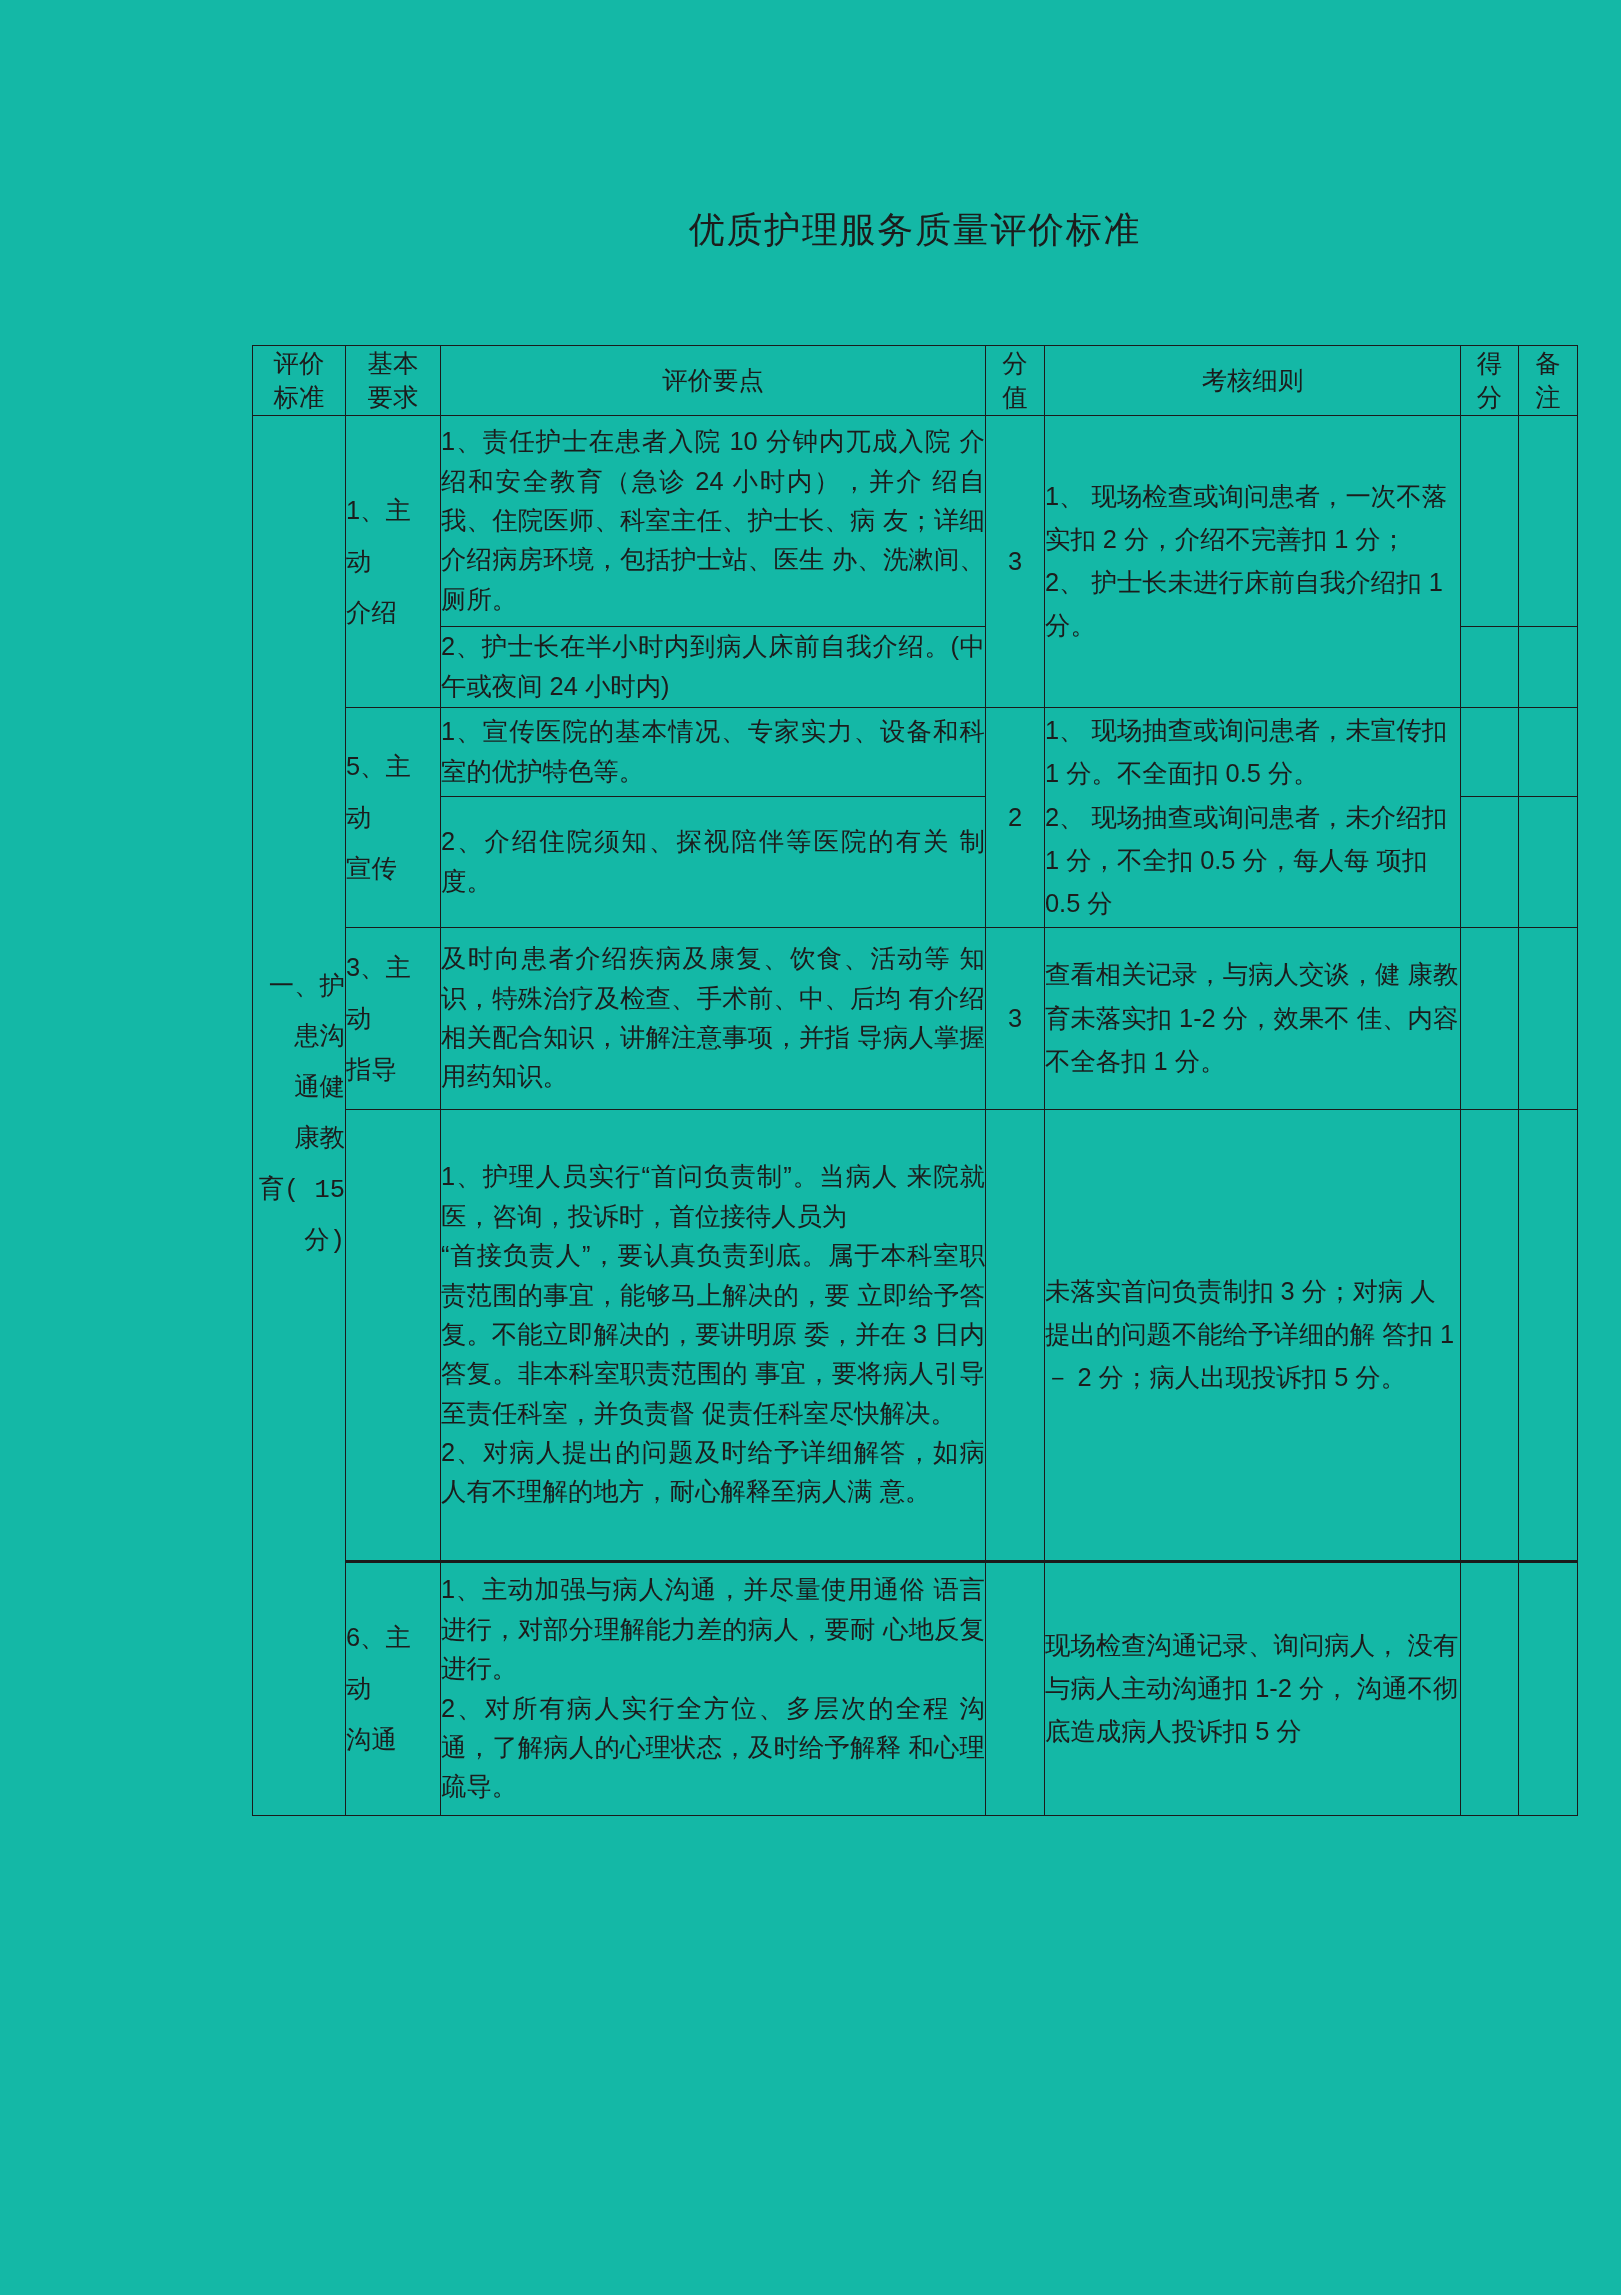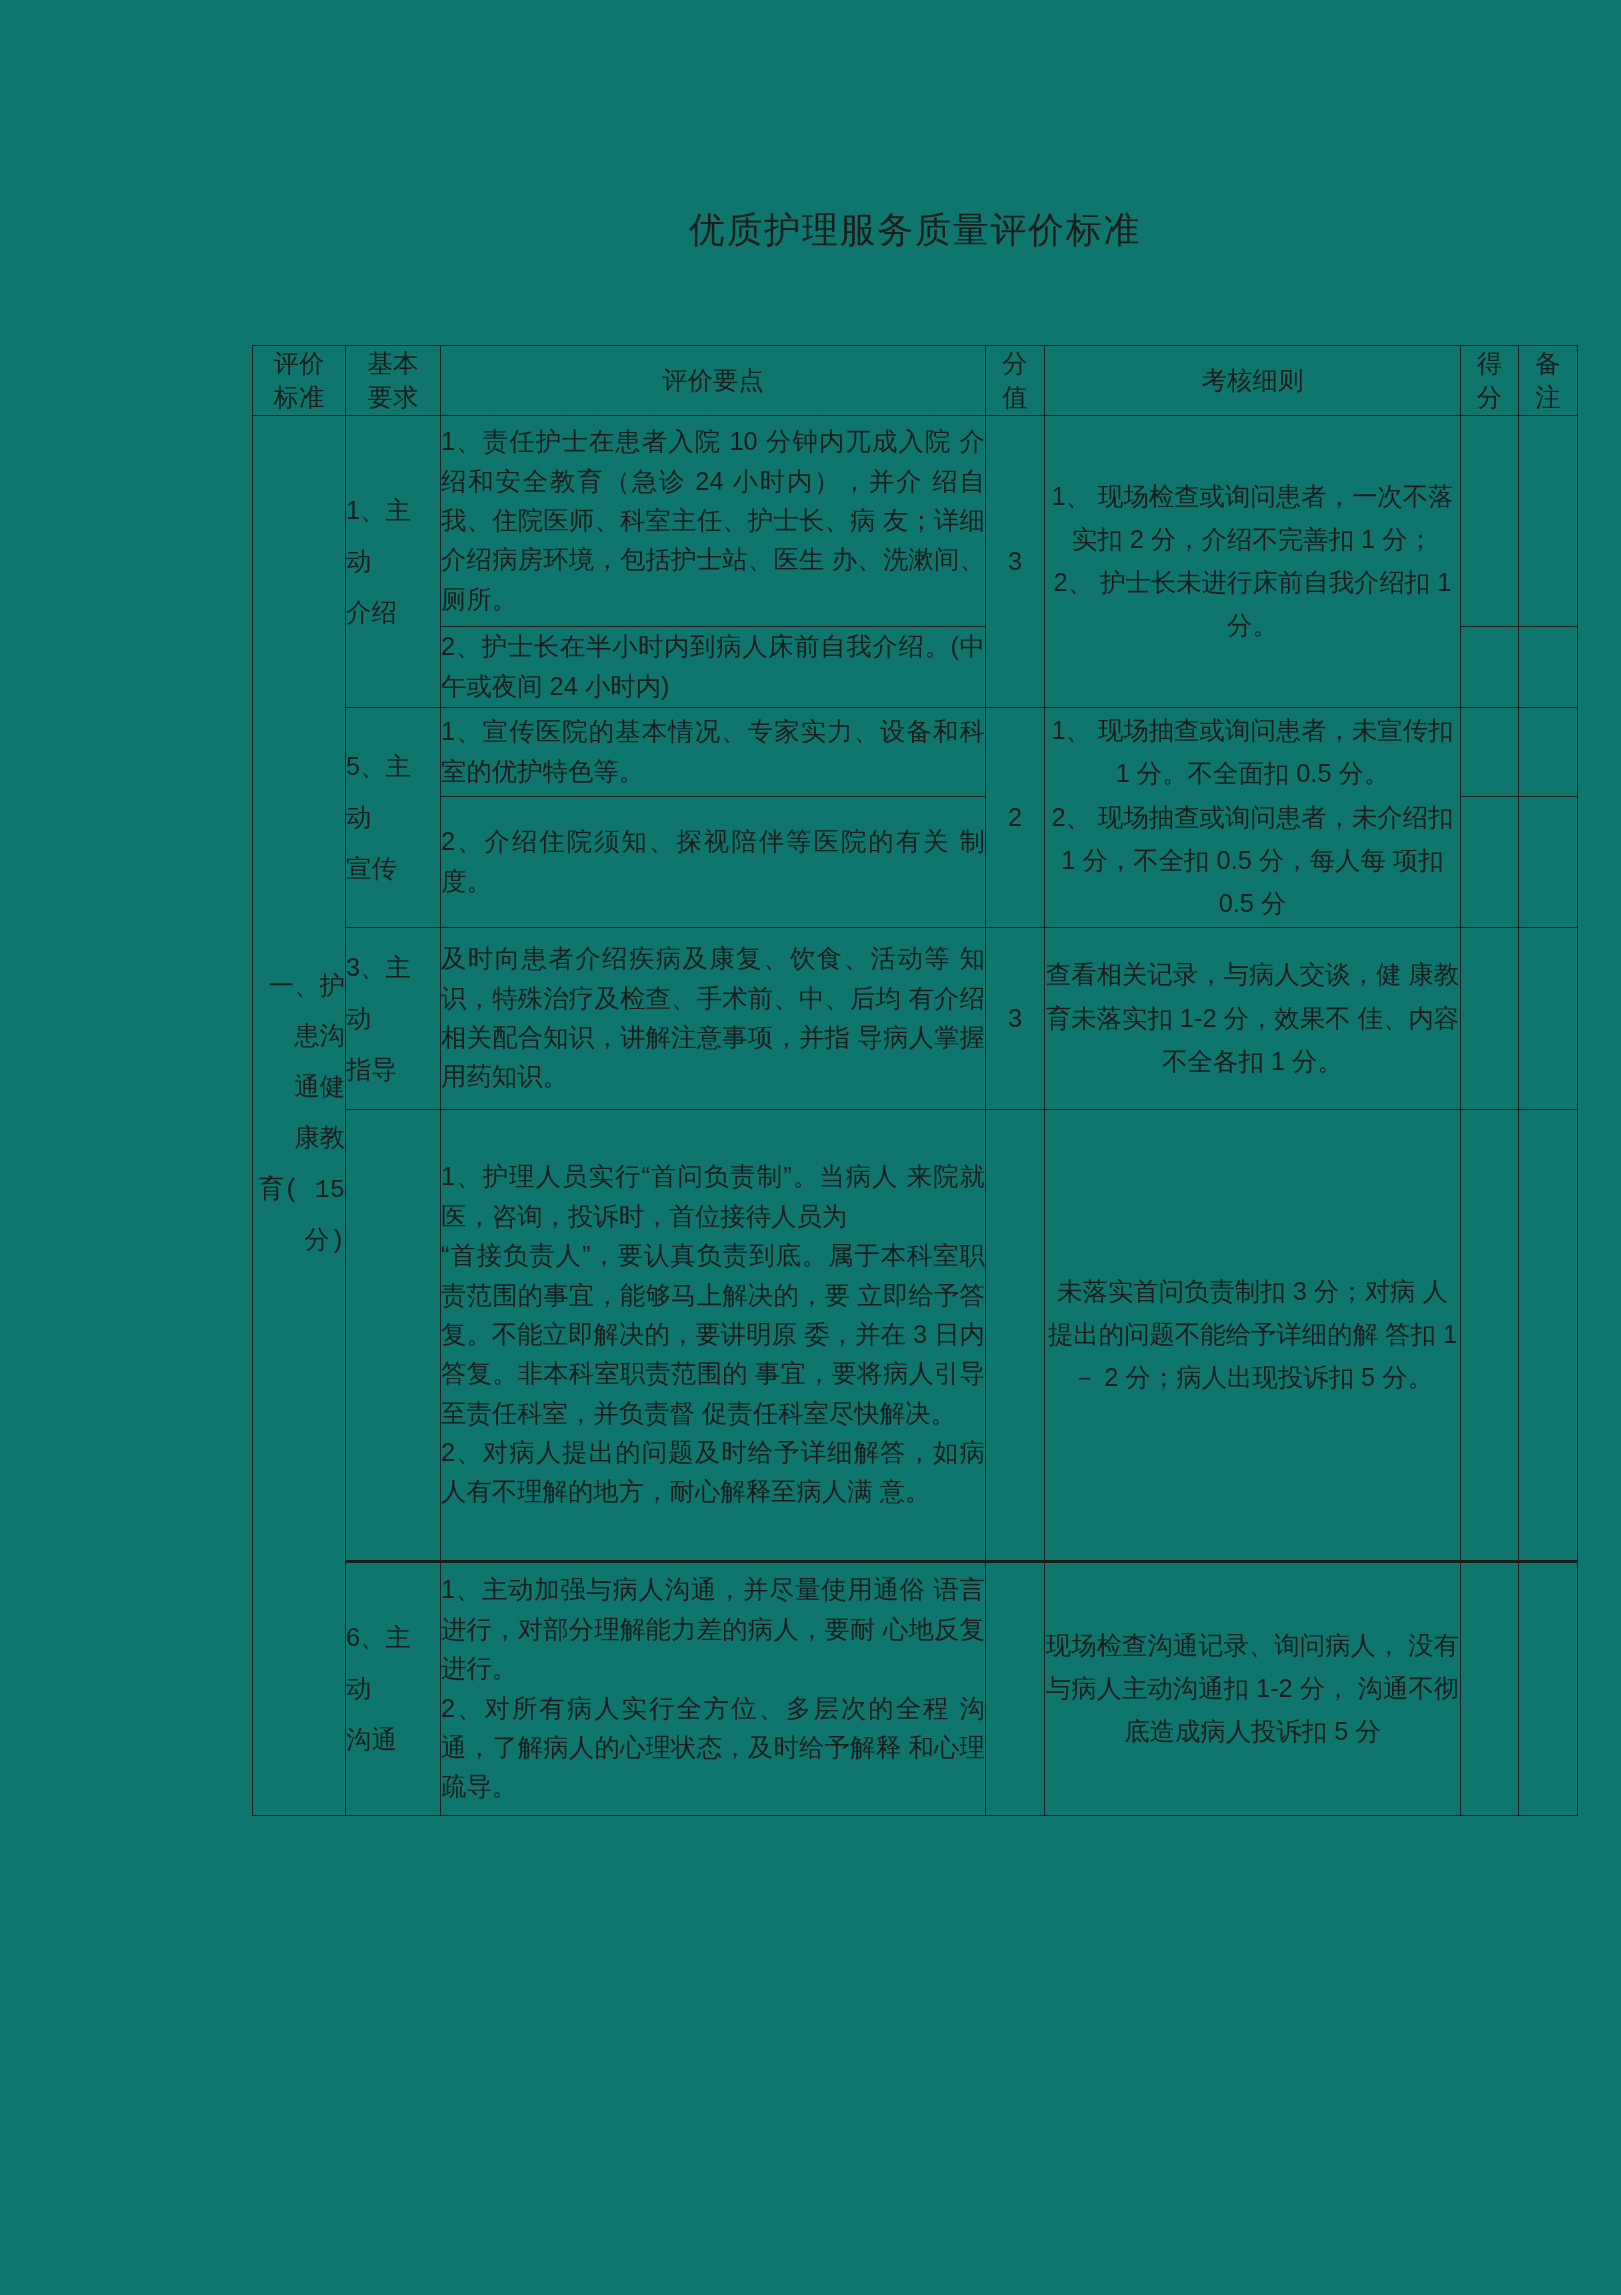--- a/index.html
+++ b/index.html
@@ -1,19 +1,19 @@
 <!DOCTYPE html>
 <html style="font-size:13.6px"><head>
 <meta charset="utf-8">
 <style>
   html,body{margin:0;padding:0;background:#ffffff;}
   .page{
     position:relative;
     width:1621px;height:2295px;
-    background:#0f766e;
+    background:#14b8a6;
     font-family:"Liberation Sans","DejaVu Sans",sans-serif;
     color:#1c1c1c;
   }
   .doc-title{
     position:absolute;
     left:252px;top:206px;width:1326px;
     text-align:center;
     font-size:36px;
     letter-spacing:1.7px;
     font-weight:400;
@@ -63,21 +63,21 @@
   td.points{
     text-align:justify;
     white-space:pre-line;
     line-height:1.55;
     padding:3.4px 12px;
   }
   td.val{
     text-align:center;
   }
   td.assess{
-    text-align:center;
+    text-align:left;
     white-space:pre-line;
     line-height:1.7;
     padding:3.4px 15.3px;
   }
   tr.heavy-top td{border-top-width:3.4px;margin-left:12px;}
 </style>
 </head>
 <body>
 
 <div class="page">

